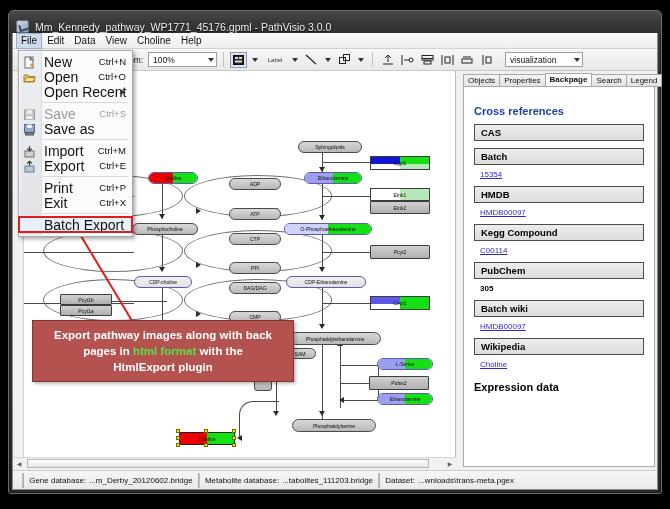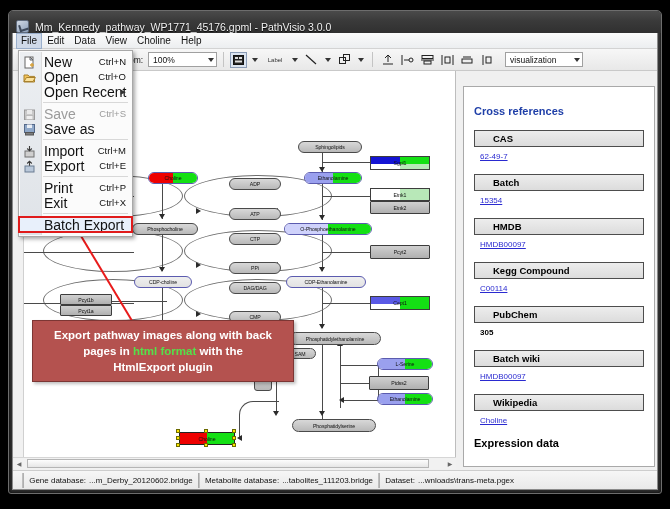--- a/index.html
+++ b/index.html
@@ -164,23 +164,23 @@
          background:linear-gradient(180deg,#f4f4f4,#e2e2e2); margin-right:-1px; height:13px;
          display:flex; align-items:center; }
   .tab.sel { background:#ffffff; border-bottom-color:#ffffff; height:14px; font-weight:bold; }
   .panel-body {
     position:absolute; left:6px; top:15px; right:2px; bottom:2px;
     background:#fff; border:1px solid #a9a9a9; overflow:hidden;
   }
   .panel-inner { position:absolute; left:10px; top:0; right:10px; bottom:0; }
   .xref-title { font-size:11px; font-weight:bold; color:#1f3fa8; margin-top:18px; }
   .xref-box {
-    margin-top:13px; height:17px; border:1px solid #4d4d4d;
+    margin-top:7px; height:17px; border:1px solid #4d4d4d;
     background:linear-gradient(180deg,#ededed,#dcdcdc);
-    display:flex; align-items:center; padding-left:18px;
+    display:flex; align-items:center; padding-left:6px;
     font-size:9.5px; font-weight:bold; color:#000;
   }
   .xref-val { margin-top:5px; margin-left:6px; font-size:8px; }
   .xref-val a { color:#2a2ad0; text-decoration:underline; }
   .xref-val.plain { color:#000; text-decoration:none; font-weight:bold; }
   .expr { margin-top:12px; font-size:11px; font-weight:bold; color:#000; }
 
   
   .statusbar {
     position:absolute; left:0; bottom:0; width:100%; height:19px;
@@ -621,27 +621,33 @@
         </div>
       </div>
 
       <div class="callout">
         <div>Export pathway images along with back</div>
         <div><span>pages in </span><span class="green">html format</span><span> with the</span></div>
         <div>HtmlExport plugin</div>
       </div>
 
       <div class="rightpanel">
+        <div class="tabstrip">
+          <div class="tab">Objects</div>
+          <div class="tab">Properties</div>
+          <div class="tab sel">Backpage</div>
+          <div class="tab">Search</div>
+          <div class="tab">Legend</div>
+        </div>
 
         <div class="panel-body">
           <div class="panel-inner">
             <div class="xref-title">Cross references</div>
 
             <div class="xref-box">CAS</div>
-            <div class="xref-val"><a href="#">62-49-7</a></div>
 
             <div class="xref-box">Batch</div>
             <div class="xref-val"><a href="#">15354</a></div>
 
             <div class="xref-box">HMDB</div>
             <div class="xref-val"><a href="#">HMDB00097</a></div>
 
             <div class="xref-box">Kegg Compound</div>
             <div class="xref-val"><a href="#">C00114</a></div>
 

